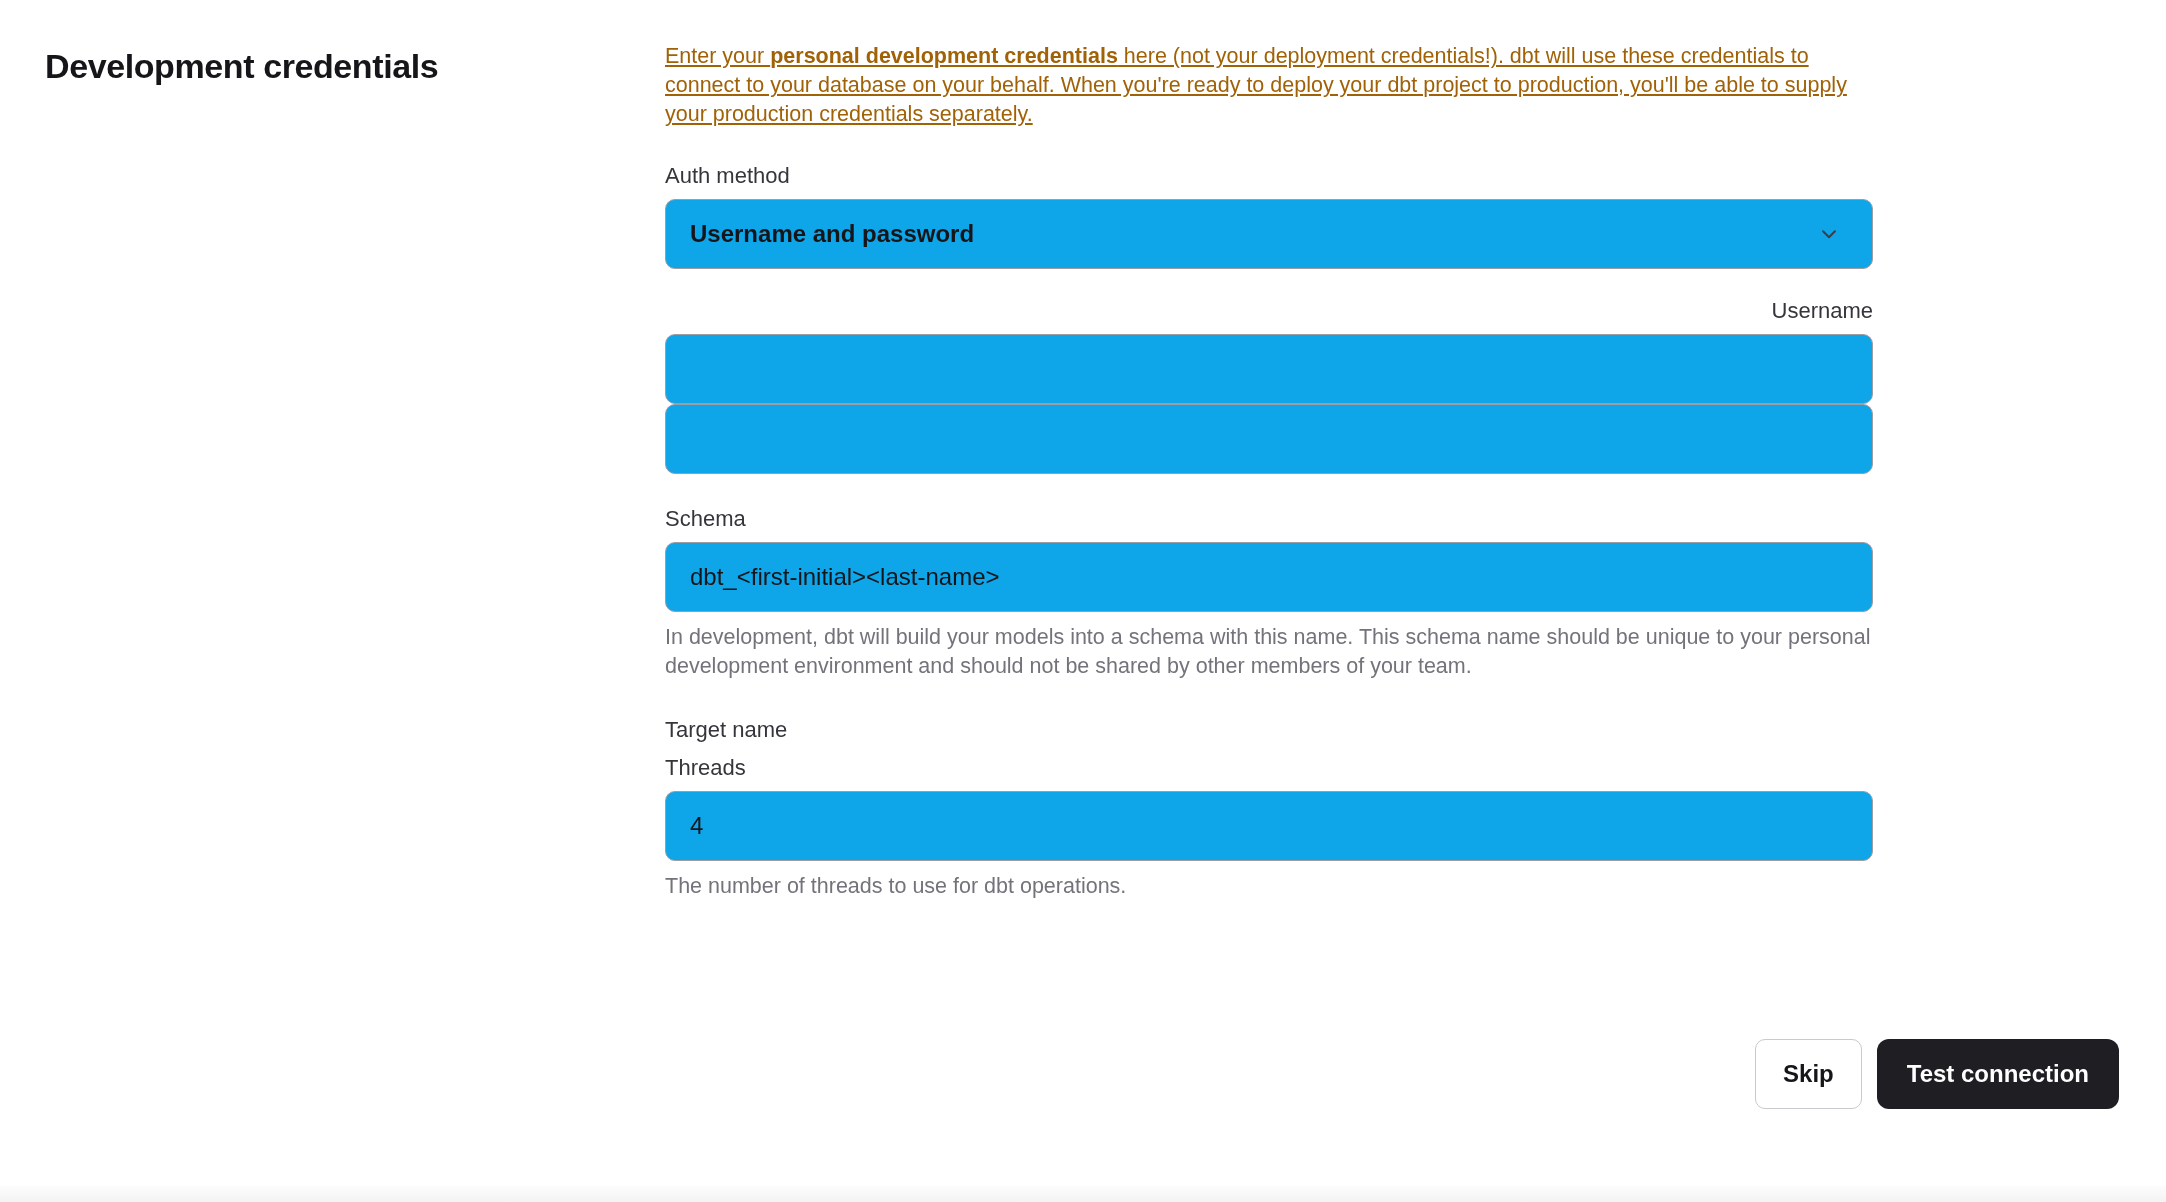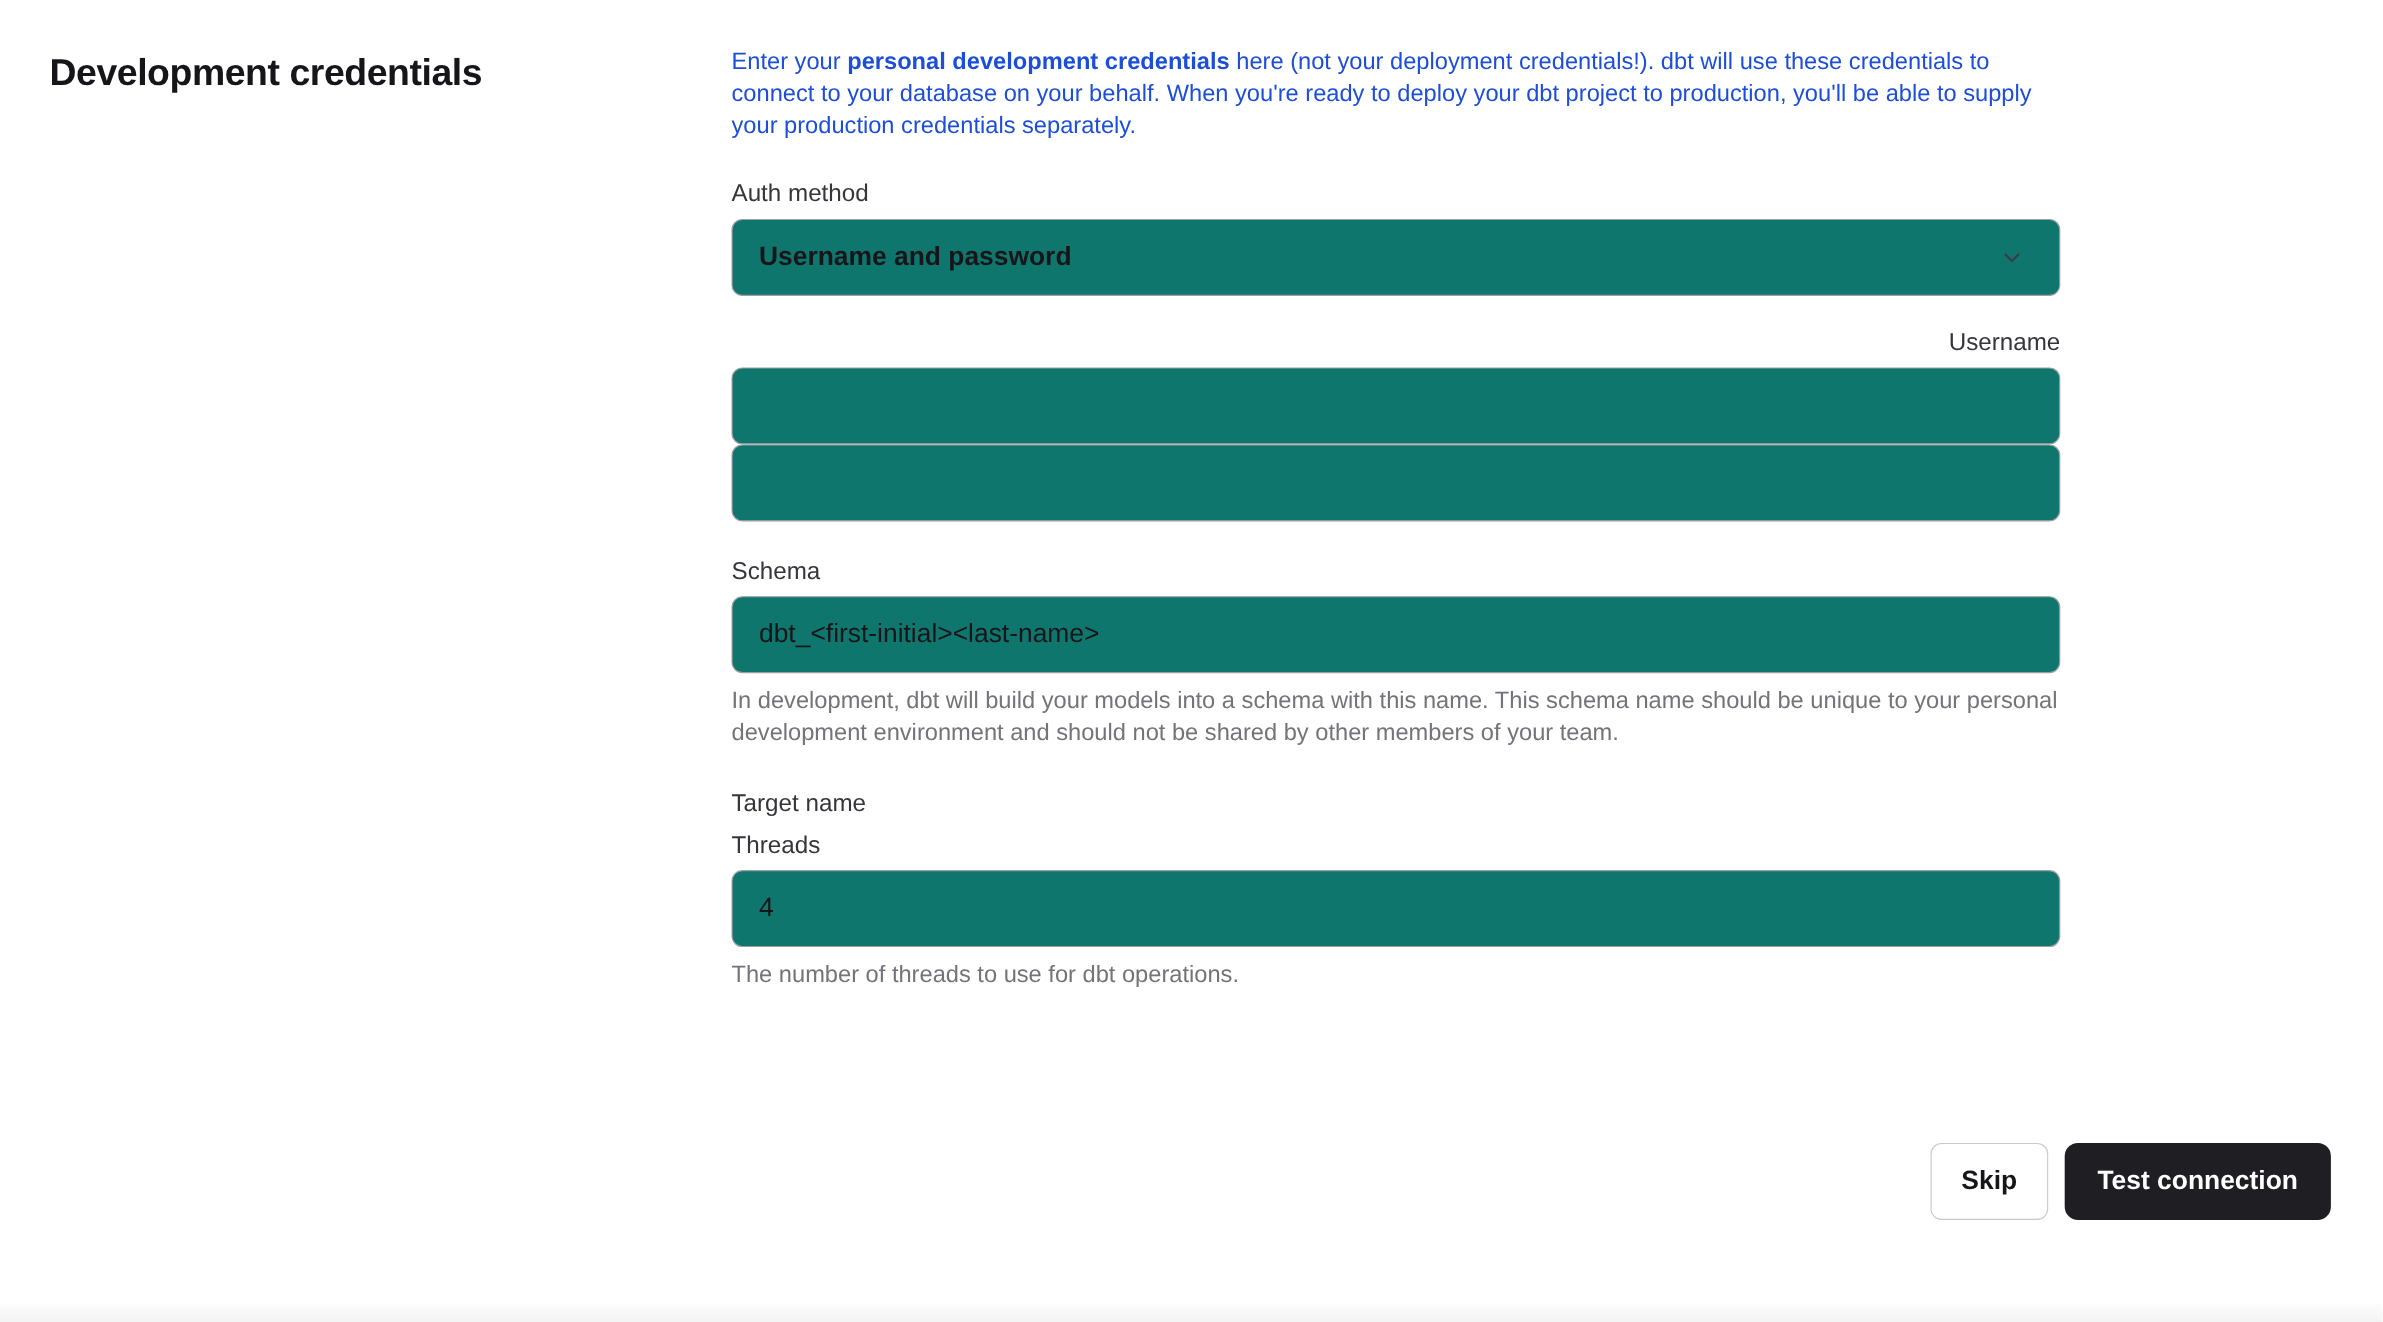--- a/index.html
+++ b/index.html
@@ -32,42 +32,43 @@
     line-height: 44px;
     margin-top: 4px;
   }
   .right-col {
     width: 1208px;
     flex: none;
   }
   .intro {
     font-size: 21.5px;
     line-height: 29px;
-    color: #1d4ed8;
+    color: #a16207;
     margin: 2px 0 0 0;
+    text-decoration: underline;
   }
   .intro .bold-seg { font-weight: 700; }
   .field-label {
     font-size: 22px;
     line-height: 30px;
     color: #35353c;
     margin-bottom: 8px;
   }
   .mt-auth   { margin-top: 32px; }
   .mt-field  { margin-top: 27px; text-align: right; }
   .mt-schema { margin-top: 30px; }
   .mt-target { margin-top: 34px; }
   .mt-threads{ }
   .text-input, .select-box {
     box-sizing: border-box;
     width: 100%;
     height: 70px;
     border: 1.5px solid #9d9da4;
     border-radius: 10px;
-    background: #0f766e;
+    background: #0ea5e9;
     font-family: "Liberation Sans", "DejaVu Sans", sans-serif;
     font-size: 24px;
     color: #16161a;
     padding: 0 24px;
     outline: none;
     display: block;
   }
   .select-box {
     display: flex;
     align-items: center;

